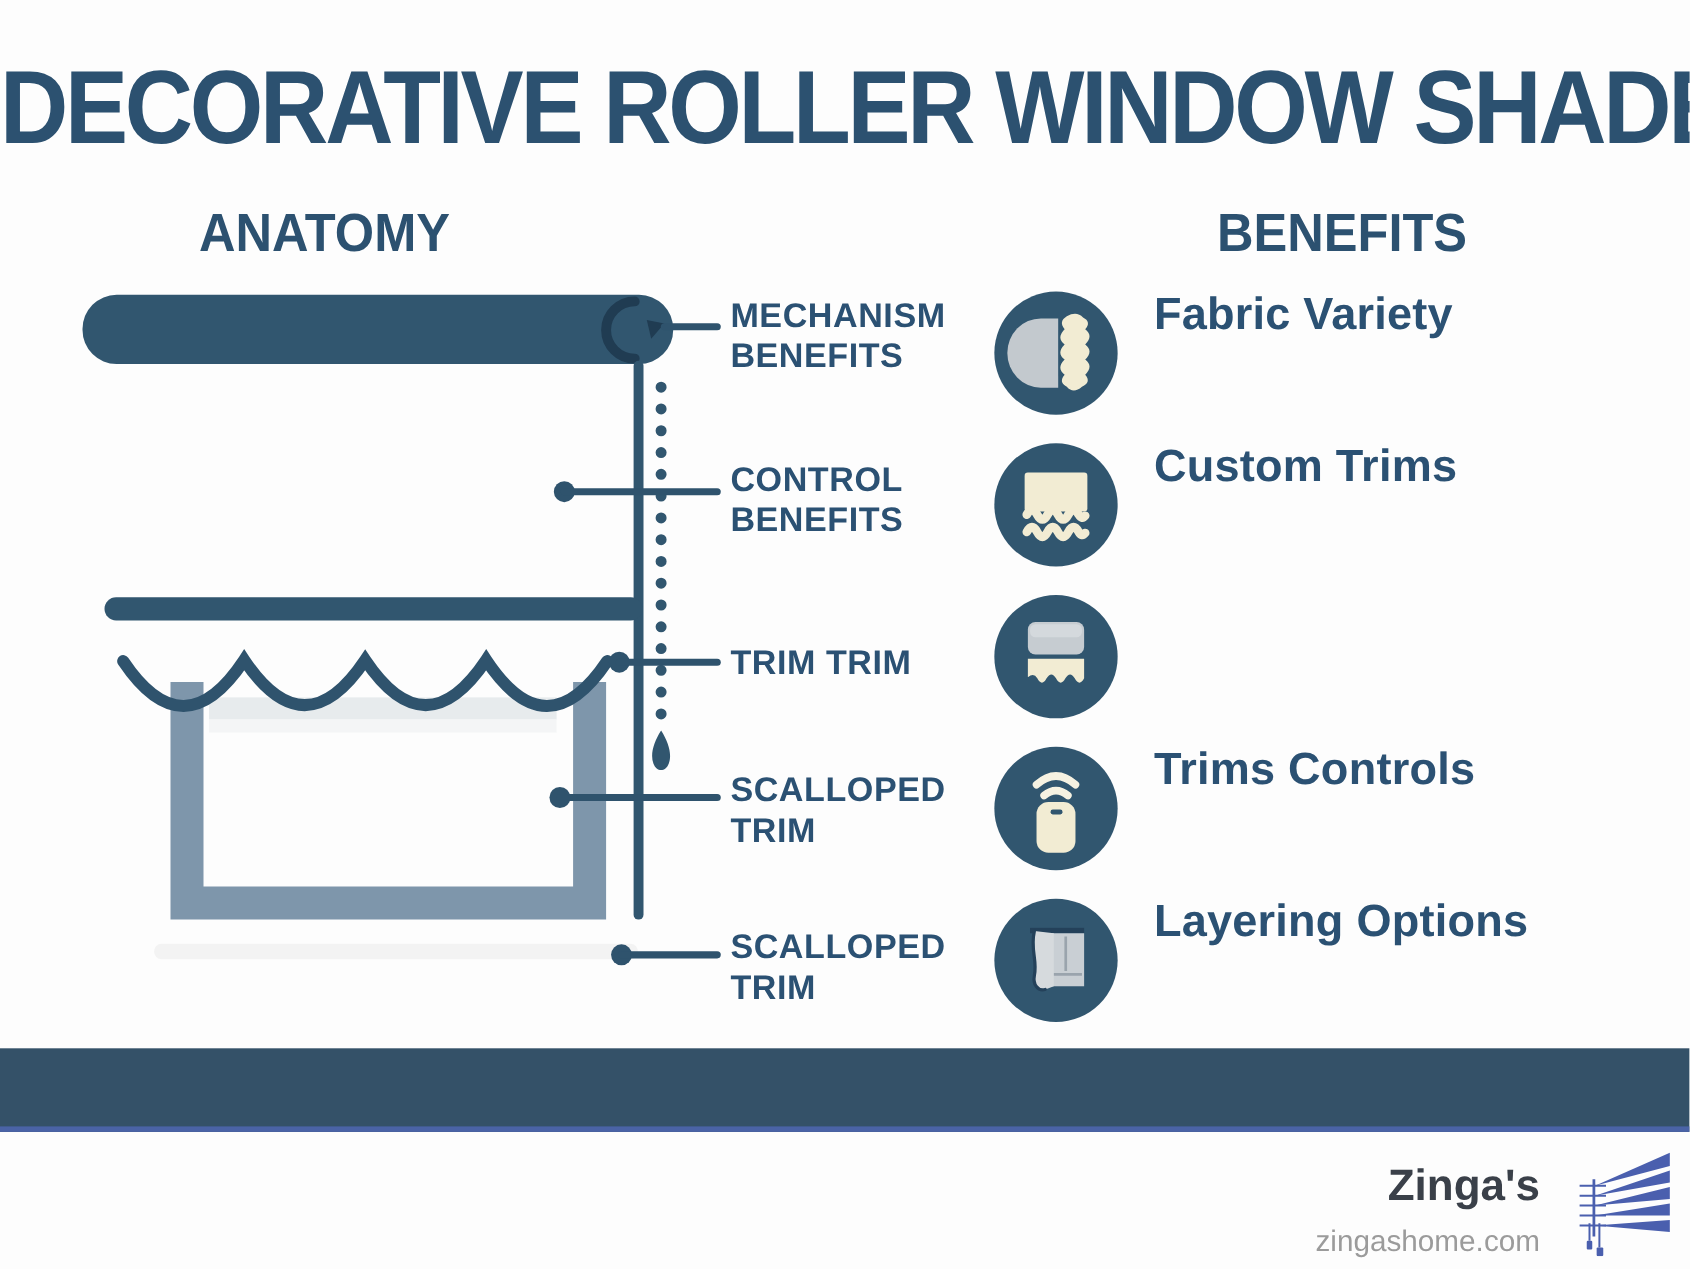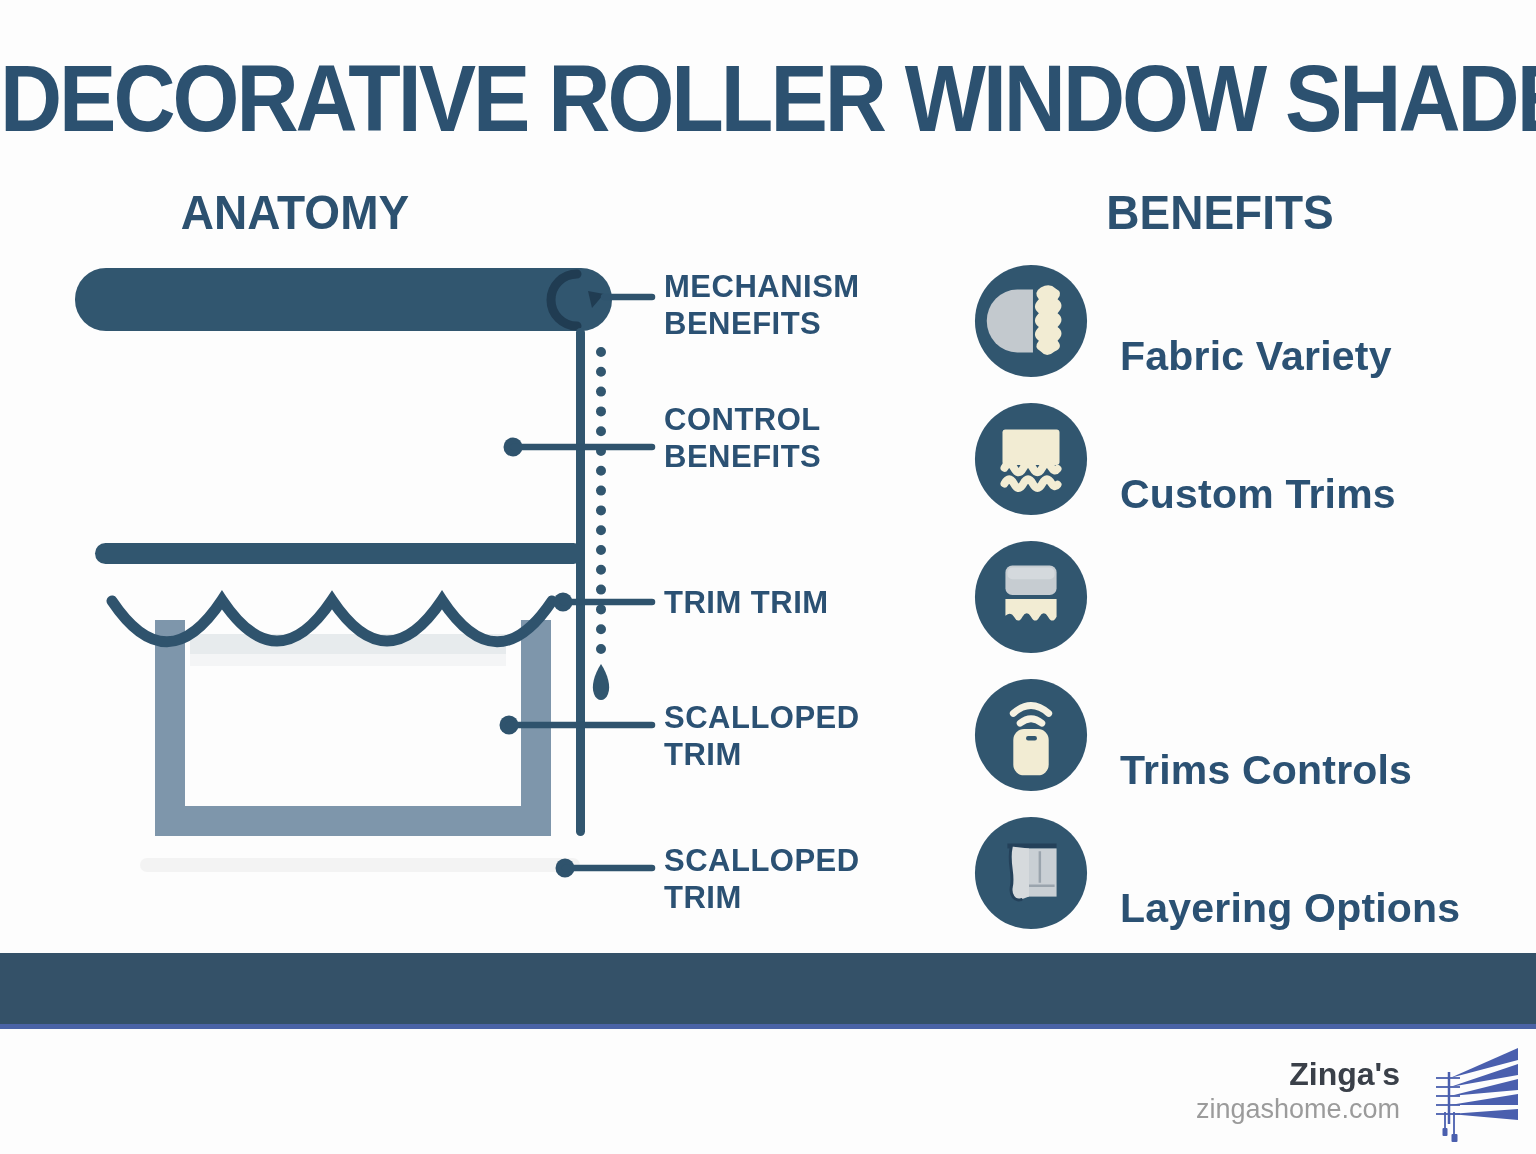--- a/index.html
+++ b/index.html
@@ -30,40 +30,40 @@
 
   .diagram-svg{position:absolute;inset:0;width:1536px;height:1154px;pointer-events:none;}
 
   .ana-label{
     position:absolute;left:664px;
     font-size:31px;font-weight:800;letter-spacing:.5px;
     color:#2b5173;line-height:37px;white-space:nowrap;
   }
 
   .benefit-row{
-    position:absolute;left:972px;height:118px;width:560px;
-    display:flex;align-items:flex-end;
+    position:absolute;left:901px;height:118px;width:560px;
+    display:flex;align-items:flex-start;
   }
   .benefit-icon{width:118px;height:118px;flex:0 0 118px;}
   .benefit-label{
     margin-left:30px;
     font-size:41px;font-weight:700;color:#2b5173;
     letter-spacing:.2px;white-space:nowrap;
   }
 
   .bottom-band{
     position:absolute;left:0;top:953px;width:1536px;height:71px;
     background:#345168;border-bottom:5px solid #4a63a6;
   }
 
   .footer{
     position:absolute;top:1056px;right:136px;text-align:right;
   }
-  .footer-brand{font-size:32px;font-weight:700;color:#3a4049;}
-  .footer-site{font-size:27px;color:#9b9b9b;margin-top:1px;}
+  .footer-brand{font-size:40px;font-weight:700;color:#3a4049;}
+  .footer-site{font-size:27px;color:#9b9b9b;margin-top:12px;}
   .footer-logo{position:absolute;left:1430px;top:1042px;width:90px;height:100px;}
 </style>
 </head>
 <body>
 
 <div class="stage">
 
   <div class="main-title">DECORATIVE ROLLER WINDOW SHADES</div>
 
   <div class="section-head head-anatomy">ANATOMY</div>
@@ -97,21 +97,21 @@
     <circle cx="509" cy="725" r="9.5" fill="#2f536d"></circle>
     <path d="M 509 725 H 652" stroke="#2f536d" stroke-width="6.5" stroke-linecap="round"></path>
     <circle cx="565" cy="868" r="9.5" fill="#2f536d"></circle>
     <path d="M 565 868 H 652" stroke="#2f536d" stroke-width="6.5" stroke-linecap="round"></path>
   </svg>
 
   <div class="ana-label" style="top:268px">
     <div>MECHANISM</div>
     <div>BENEFITS</div>
   </div>
-  <div class="ana-label" style="top:401px">
+  <div class="ana-label" style="top:417px">
     <div>CONTROL</div>
     <div>BENEFITS</div>
   </div>
   <div class="ana-label" style="top:584px">
     <div>TRIM TRIM</div>
     <div></div>
   </div>
   <div class="ana-label" style="top:699px">
     <div>SCALLOPED</div>
     <div>TRIM</div>

